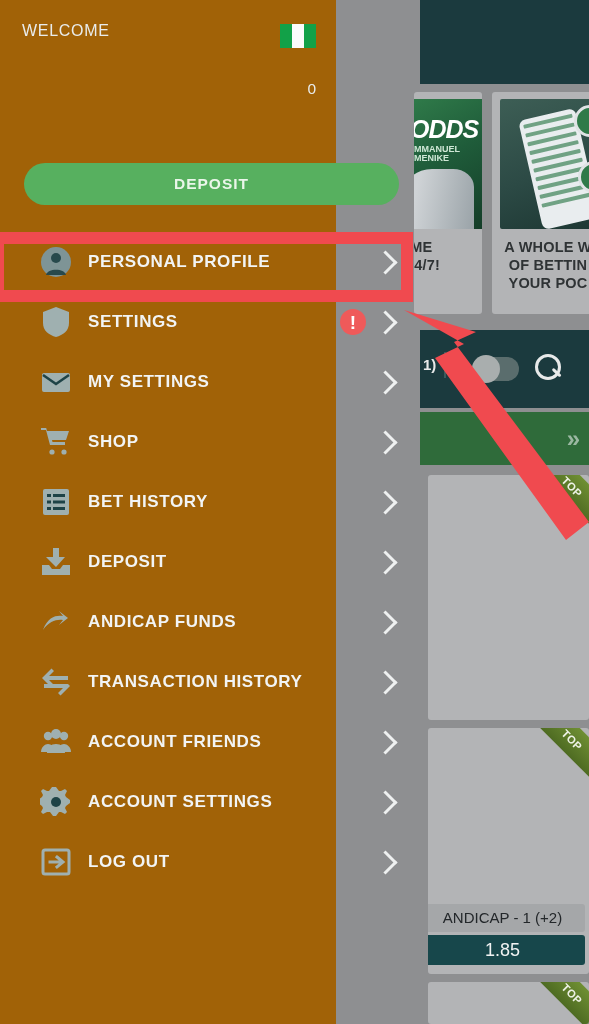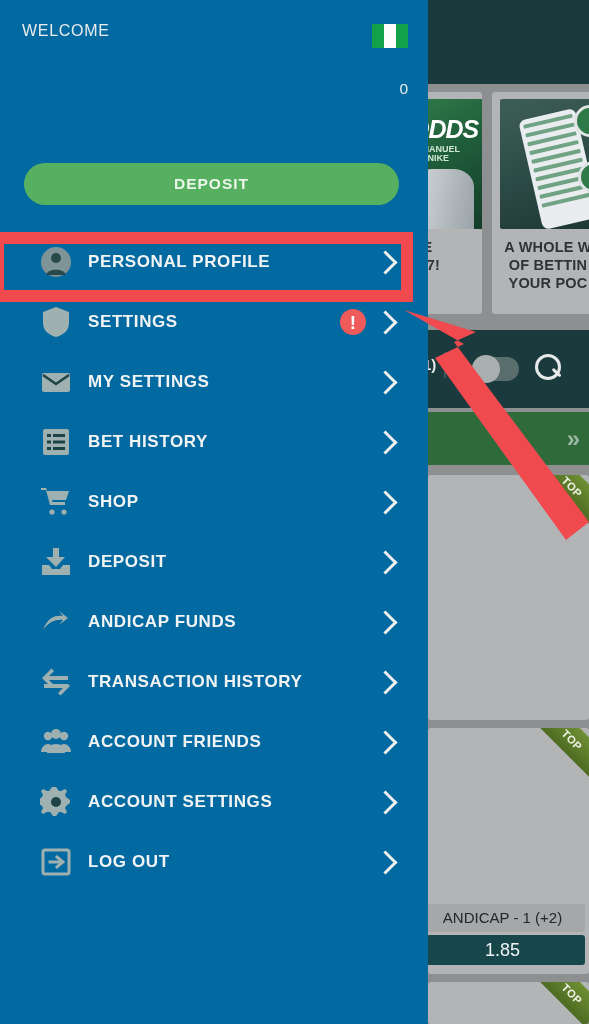--- a/index.html
+++ b/index.html
@@ -51,21 +51,21 @@
   .m2-star{left:66px;top:752px;}
   .score{position:absolute;font-size:23px;font-weight:bold;color:#2e7d3a;letter-spacing:.5px;white-space:nowrap;}
   .m1-score{left:40px;top:546px;}
   .m2-score{left:90px;top:805px;}
   .livedot{position:absolute;left:78px;top:535px;width:10px;height:10px;border-radius:50%;background:#3f8a3f;}
   .bet-row{position:absolute;left:-8px;width:165px;}
   .bet-label{height:28px;line-height:28px;background:#a5a7a9;border-radius:3px;text-align:center;font-size:15px;color:#23272a;}
   .bet-odd{margin-top:3px;height:30px;line-height:30px;background:#17474b;border-radius:3px;text-align:center;font-size:18px;color:#f0f2f2;}
 
   
-  #drawer{position:absolute;left:0;top:0;width:428px;height:1024px;background:#0369a1;}
+  #drawer{position:absolute;left:0;top:0;width:336px;height:1024px;background:#a16207;}
   .dr-head{position:absolute;left:22px;right:20px;top:22px;}
   .welcome{font-size:16px;letter-spacing:.7px;color:#e9ecec;}
   .flag{position:absolute;right:0;top:2px;width:36px;height:24px;background:#fff;display:flex;}
   .flag i{display:block;height:100%;}
   .flag .g{width:12px;background:#12a148;}
   .flag .w{flex:1;background:#fbfbfb;}
   .acct{position:absolute;left:22px;top:80px;font-size:15.5px;letter-spacing:.4px;color:#e9ecec;}
   .acct-bal{position:absolute;right:20px;top:80px;font-size:15.5px;color:#e9ecec;}
   .deposit-btn{position:absolute;left:24px;top:163px;width:375px;height:42px;border:none;border-radius:21px;background:#57b05f;color:#eaf6ea;font-size:15.5px;font-weight:bold;letter-spacing:1px;font-family:inherit;cursor:pointer;}
 
@@ -208,46 +208,46 @@
         <svg class="ic" viewBox="0 0 32 32">
             <rect x="2" y="7" width="28" height="19" rx="2" fill="#9fb0b0"></rect>
             <path d="M3 9l13 9 13-9" stroke="#1e4347" stroke-width="2.6" fill="none"></path>
           </svg>
         <span class="lb">MY SETTINGS</span>
         <span class="arw"></span>
       </div>
 
       <div class="mi">
         <svg class="ic" viewBox="0 0 32 32">
+            <path d="M1 4h5l4 15h15v-3H12.5L12 14h14l3-9H7L6.2 2H1z" fill="#9fb0b0"></path>
+            <circle cx="12" cy="26" r="2.6" fill="#9fb0b0"></circle>
+            <circle cx="24" cy="26" r="2.6" fill="#9fb0b0"></circle>
+          </svg>
+        <span class="lb">SHOP</span>
+        <span class="arw"></span>
+      </div>
+
+      <div class="mi">
+        <svg class="ic" viewBox="0 0 32 32">
             <rect x="3" y="3" width="26" height="26" rx="2" fill="#9fb0b0"></rect>
             <g fill="#1e4347">
               <rect x="7" y="8" width="4" height="3"></rect>
               <rect x="13" y="8" width="12" height="3"></rect>
               <rect x="7" y="14.5" width="4" height="3"></rect>
               <rect x="13" y="14.5" width="12" height="3"></rect>
               <rect x="7" y="21" width="4" height="3"></rect>
               <rect x="13" y="21" width="12" height="3"></rect>
             </g>
           </svg>
         <span class="lb">BET HISTORY</span>
         <span class="arw"></span>
       </div>
 
       <div class="mi">
         <svg class="ic" viewBox="0 0 32 32">
-            <path d="M1 4h5l4 15h15v-3H12.5L12 14h14l3-9H7L6.2 2H1z" fill="#9fb0b0"></path>
-            <circle cx="12" cy="26" r="2.6" fill="#9fb0b0"></circle>
-            <circle cx="24" cy="26" r="2.6" fill="#9fb0b0"></circle>
-          </svg>
-        <span class="lb">SHOP</span>
-        <span class="arw"></span>
-      </div>
-
-      <div class="mi">
-        <svg class="ic" viewBox="0 0 32 32">
             <path d="M13 2h6v9h6L16 21 6 11h7z" fill="#9fb0b0"></path>
             <path d="M2 19h7l3 4h8l3-4h7v10H2z" fill="#9fb0b0"></path>
           </svg>
         <span class="lb">DEPOSIT</span>
         <span class="arw"></span>
       </div>
 
       <div class="mi">
         <svg class="ic" viewBox="0 0 32 32">
             <path d="M3 24c5-14 14-15 20-14l-4-5 9 7-9 7 4-5c-6-1-14 1-20 10z" fill="#9fb0b0"></path>

